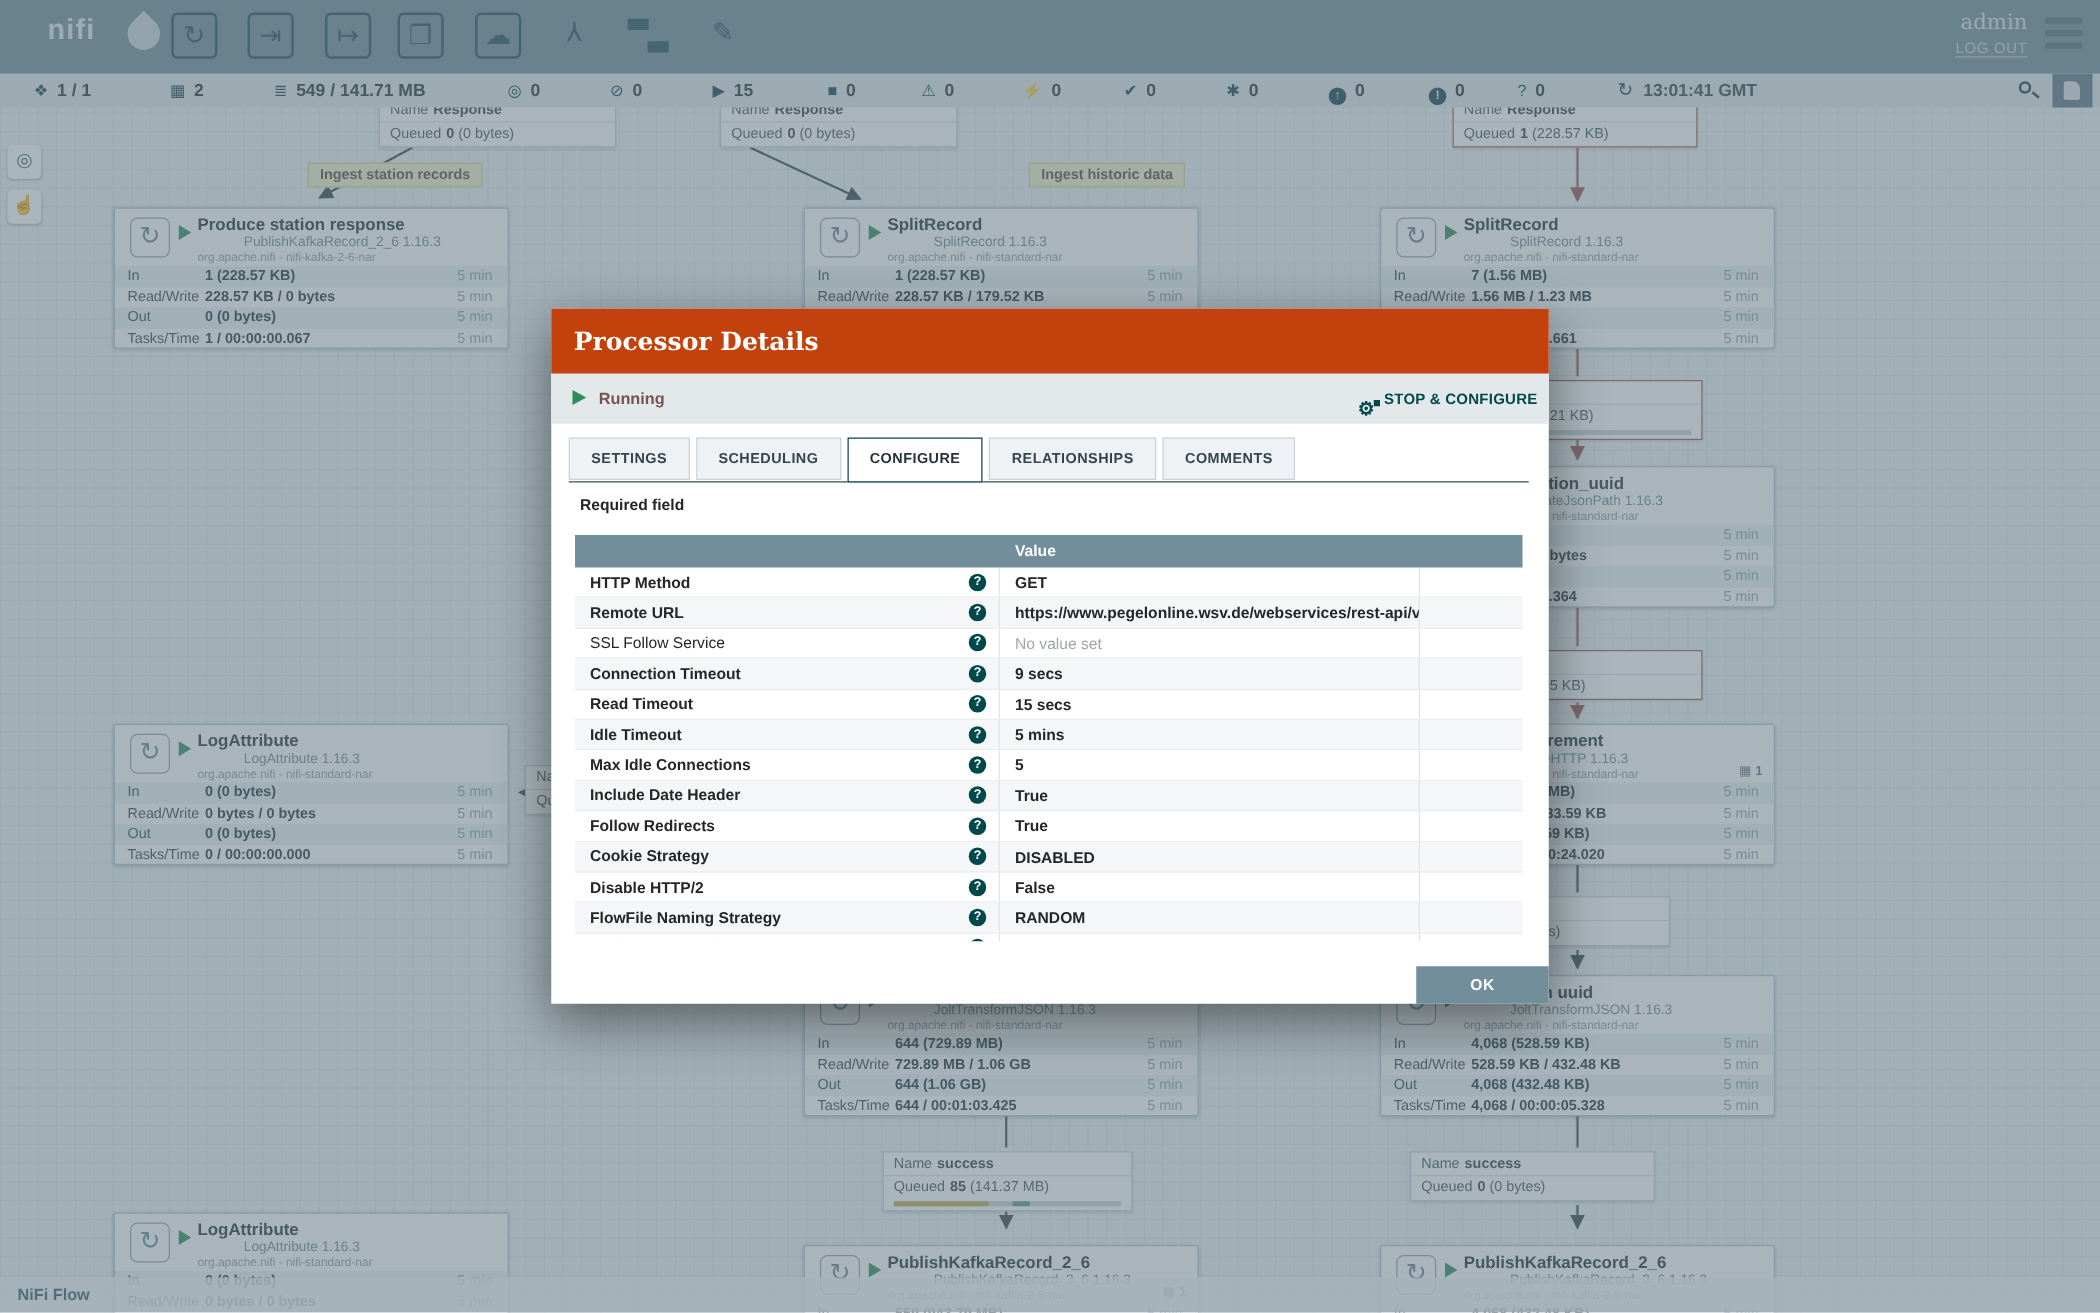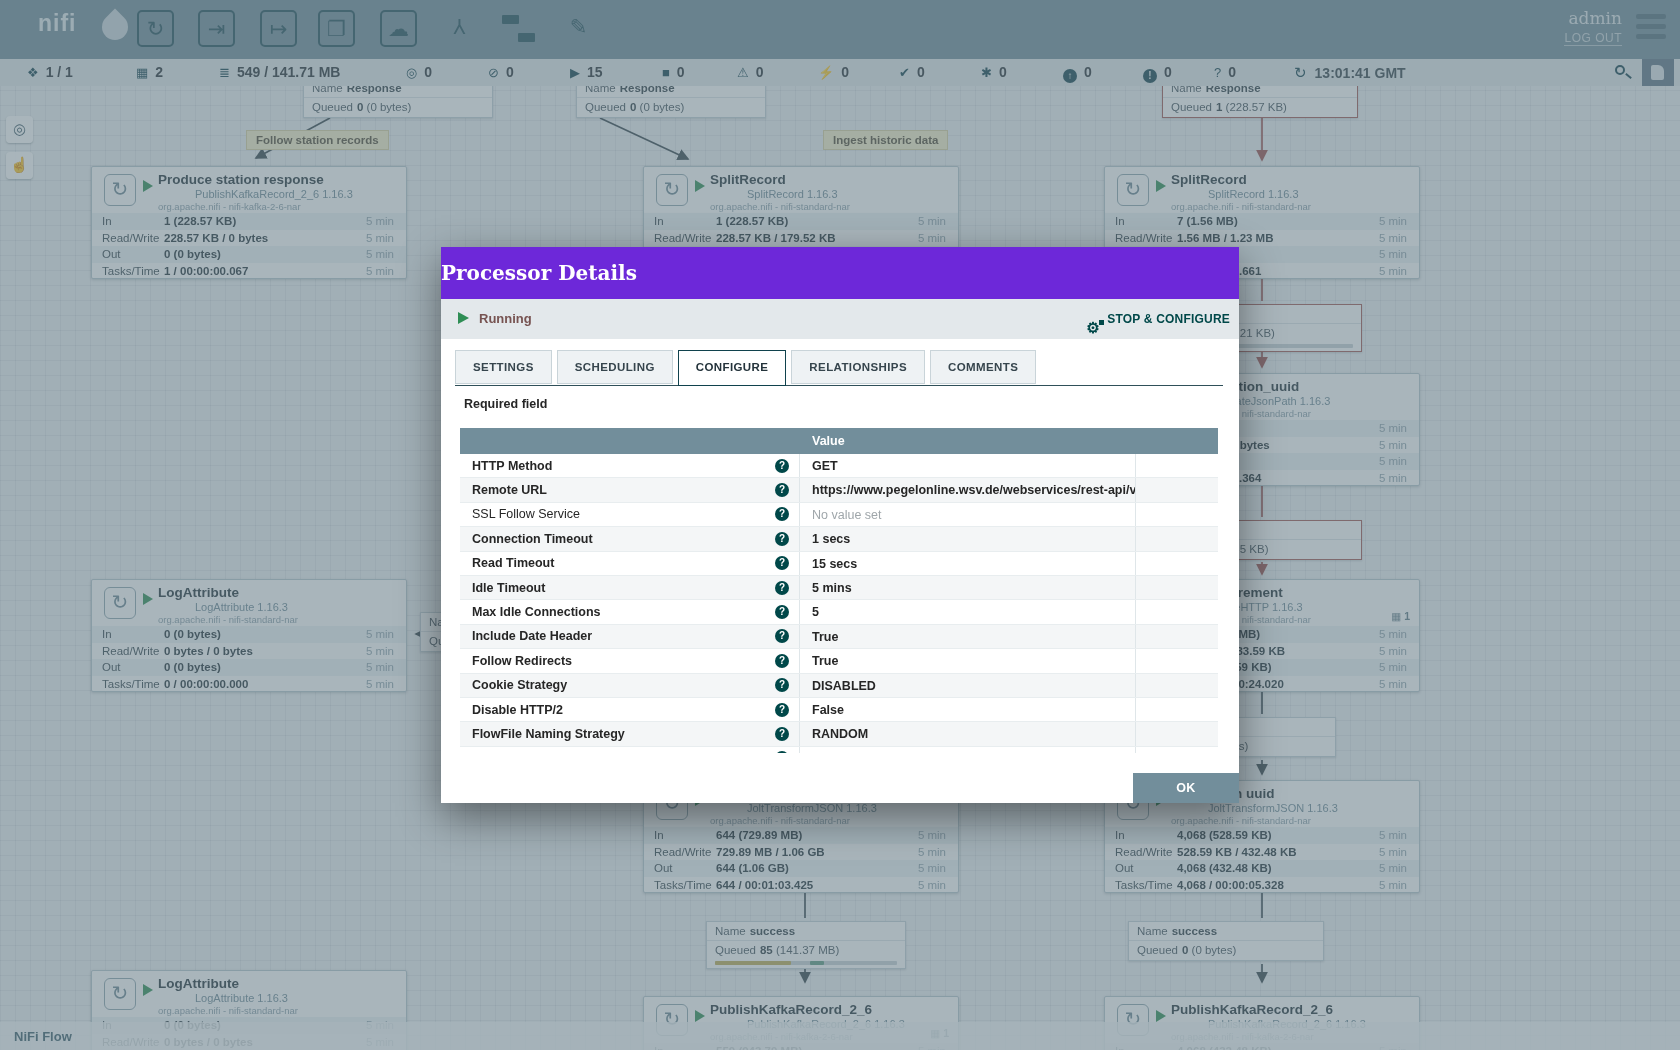--- a/index.html
+++ b/index.html
@@ -67,21 +67,21 @@
   .flabel { position:absolute; background:#f6efc9; border:1px solid #d9d1a2; color:#564f3b; font-weight:bold; font-size:11.5px; padding:3px 9px; white-space:nowrap; }
 
   .nav-btn { position:absolute; width:27px; height:27px; background:rgba(255,255,255,.92); border-radius:4px; box-shadow:0 1px 2px rgba(40,60,70,.35); color:#44606c; text-align:center; line-height:26px; font-size:15px; }
 
   .crumb-bar { position:absolute; left:0; top:1022px; right:0; height:28px; background:rgba(247,250,251,.82); z-index:5; line-height:28px; padding-left:14px; }
   .crumb-bar span { font-size:13px; font-weight:bold; color:#3f616e; }
 
   
   .overlay { position:absolute; left:0; top:0; right:0; bottom:0; background:rgba(99,120,132,.55); z-index:40; }
   .dialog { position:absolute; left:441px; top:247px; width:798px; height:556px; background:#fff; z-index:50; box-shadow:0 14px 40px rgba(0,0,0,.45); }
-  .dlg-header { height:52px; background:#6d28d9; }
+  .dlg-header { height:52px; background:#c2410c; padding-left:18px; }
   .dlg-title { font-family:"DejaVu Serif", serif; font-weight:bold; font-size:20px; color:#fff; line-height:52px; }
   .dlg-status { position:absolute; left:0; top:52px; right:0; height:40px; background:#e3e8eb; }
   .run-tri2 { position:absolute; left:17px; top:13px; width:0; height:0; border-left:11px solid #2f8e55; border-top:6.5px solid transparent; border-bottom:6.5px solid transparent; }
   .dlg-run { position:absolute; left:38px; top:0; line-height:40px; font-size:13px; font-weight:bold; color:#775351; }
   .dlg-action { position:absolute; right:9px; top:0; line-height:40px; font-size:12px; font-weight:bold; color:#004849; letter-spacing:.2px; cursor:pointer; }
   .gearstop { position:relative; display:inline-block; width:17px; height:16px; vertical-align:-3px; margin-right:4px; }
   .gearstop .gear { position:absolute; left:0; top:-2px; font-size:15px; color:#004849; }
   .gearstop .stopsq { position:absolute; right:-1px; bottom:1px; width:5px; height:5px; background:#004849; }
 
   .tabs { position:absolute; left:14px; top:103px; right:16px; height:36px; }
@@ -480,21 +480,21 @@
         </div>
       </div>
       <div class="clabel red" style="left: 1150px; top: 520px; width: 212px;">
         <div class="crow first"><span>Name</span><b>split</b></div>
         <div class="crow"><span>Queued</span><b>7</b> <span class="sz">(18.35 KB)</span></div>
       </div>
       <div class="clabel" style="left: 1140px; top: 717px; width: 196px;">
         <div class="crow first"><span>Name</span><b>response</b></div>
         <div class="crow"><span>Queued</span><b>0</b> <span class="sz">(0 bytes)</span></div>
       </div>
-      <div class="flabel" style="left: 246px; top: 130px;">Follow station records</div>
+      <div class="flabel" style="left: 246px; top: 130px;">Ingest station records</div>
       <div class="flabel" style="left: 823px; top: 130px;">Ingest historic data</div>
     </div>
 </div>
 
 <div id="nav-btns">
     <div class="nav-btn" style="left: 6px; top: 116px; position: absolute; z-index: 6;">◎</div>
     <div class="nav-btn" style="left: 6px; top: 152px; position: absolute; z-index: 6;">☝</div>
   </div>
 
 <div class="crumb-bar">
@@ -602,21 +602,21 @@
             <span class="help">?</span>
           </div>
           <div class="pc2 unset">No value set</div>
           <div class="pc3"></div>
         </div>
         <div class="prow alt">
           <div class="pc1">
             <span class="pname">Connection Timeout</span>
             <span class="help">?</span>
           </div>
-          <div class="pc2">1 secs</div>
+          <div class="pc2">9 secs</div>
           <div class="pc3"></div>
         </div>
         <div class="prow">
           <div class="pc1">
             <span class="pname">Read Timeout</span>
             <span class="help">?</span>
           </div>
           <div class="pc2">15 secs</div>
           <div class="pc3"></div>
         </div>

